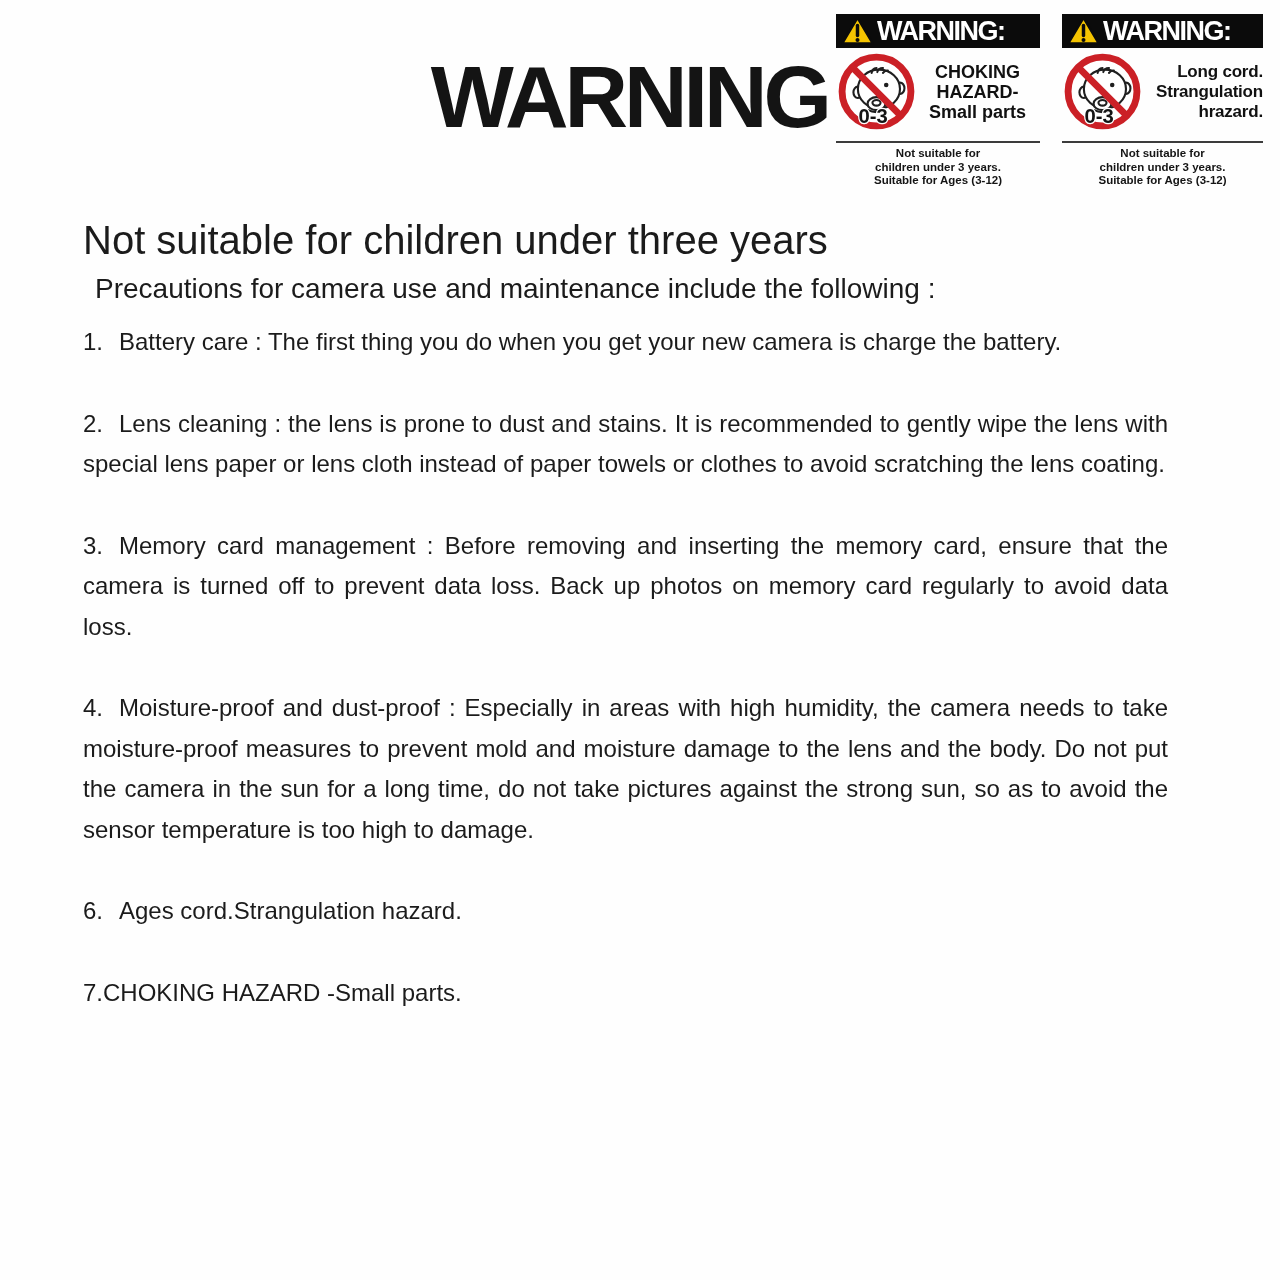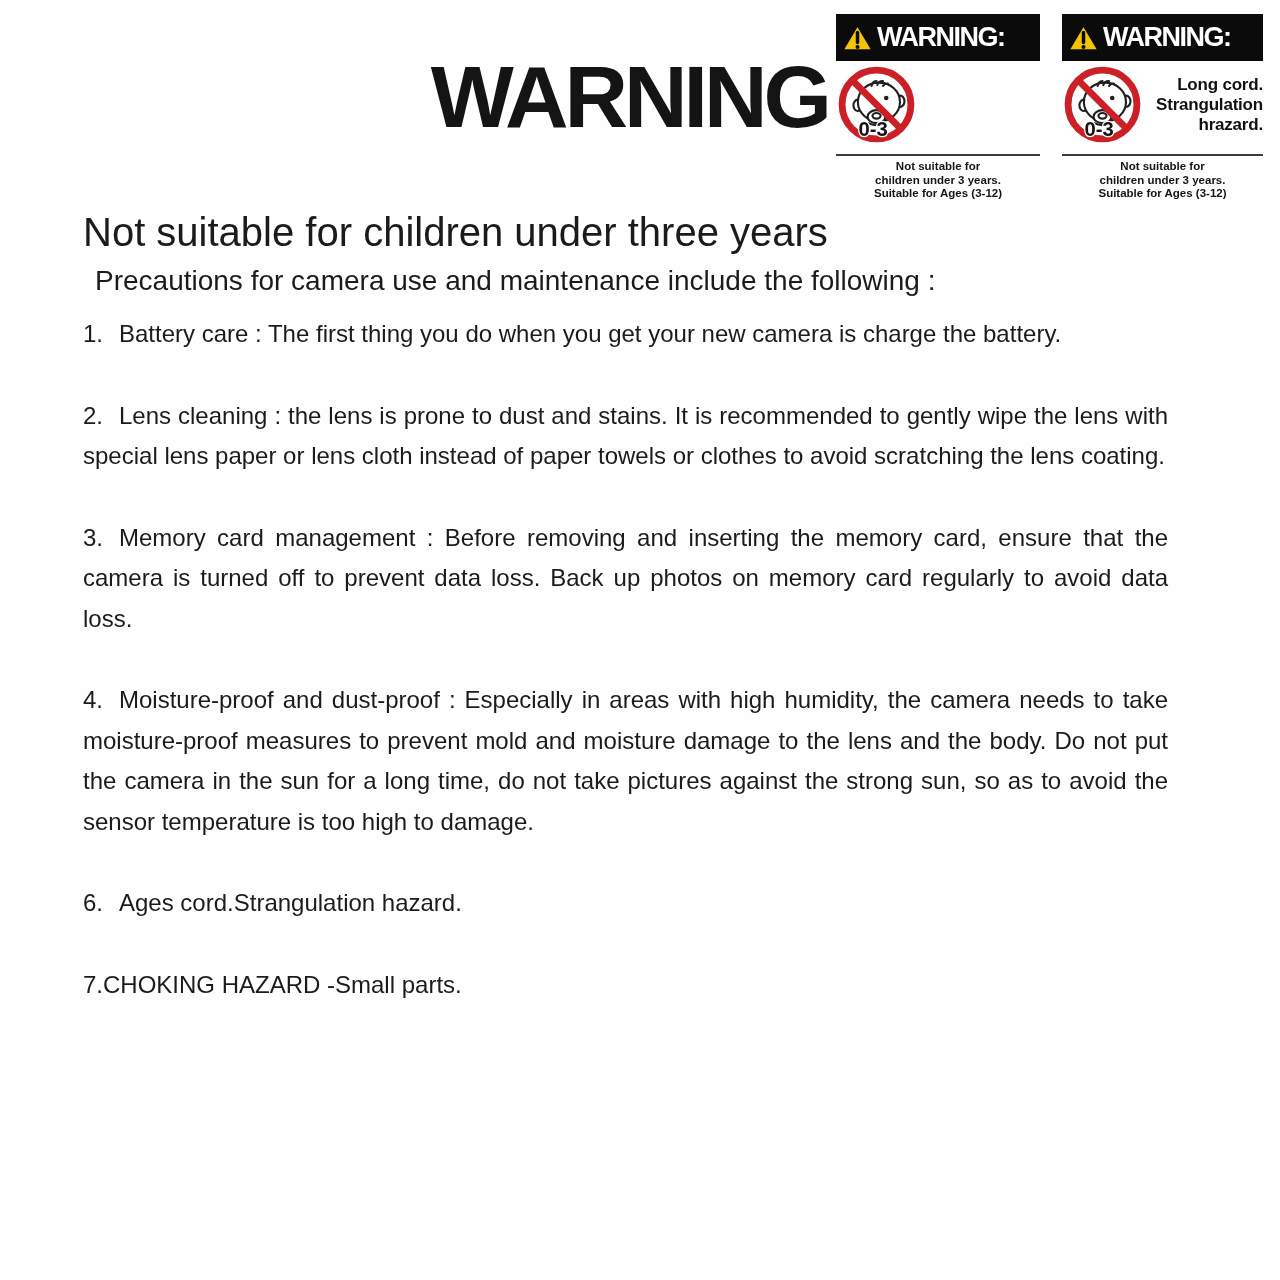--- a/index.html
+++ b/index.html
@@ -17,21 +17,21 @@
   .big-title {
     position:absolute; top:46px; right:452px;
     font-size:88px; font-weight:700; letter-spacing:-4px;
     color:#141414; white-space:nowrap;
   }
   .badge { position:absolute; top:14px; }
   .badge-1 { left:836px; width:204px; }
   .badge-2 { left:1062px; width:201px; }
 
   .badge-bar {
-    background:var(--bar-black,#0b0b0b); height:47px;
+    background:var(--bar-black,#0b0b0b); height:34px;
     display:flex; align-items:center; padding-left:5px;
   }
   .badge-bar svg { width:33px; height:30px; flex:none; }
   .badge-bar-text {
     color:#ffffff; font-weight:700; font-size:27px;
     letter-spacing:-1.5px; margin-left:3px; white-space:nowrap;
   }
 
   .badge-body { display:flex; align-items:center; margin-top:3px; }
   .icon-nochild { width:81px; height:81px; flex:none; }
@@ -42,21 +42,21 @@
 
   .badge-sep { border-top:2px solid #3c3c3c; margin-top:9px; }
   .badge-footer {
     margin-top:4px; text-align:center; font-weight:700;
     font-size:11.5px; line-height:13.5px; color:#151515;
   }
   .badge-footer span { display:block; }
 
   
   main { padding:0 112px 0 83px; }
-  .heading { font-size:40px; font-weight:400; color:#1b1b1b; margin:12px 0 10px; letter-spacing:0; }
+  .heading { font-size:40px; font-weight:400; color:#1b1b1b; margin:20px 0 10px; letter-spacing:0; }
   .intro { font-size:28px; margin:0 12px 17px; }
   .item {
     font-size:24px; line-height:40.5px;
     text-align:justify; margin-bottom:41px; color:#1b1b1b;
   }
   .item .num { display:inline-block; min-width:36px; }
   .item-6 { margin-top:13px; }
   .item-7 { margin-top:18px; }
   .item-7 .num { min-width:0; }
 </style>
@@ -90,20 +90,25 @@
           <path d="M40 73 a14 8 0 0 0 20 0" fill="none"></path>
         </g>
         <circle cx="44" cy="45" r="2.8" fill="#1f1f1f"></circle>
         <circle cx="62" cy="42" r="2.8" fill="#1f1f1f"></circle>
         <g style="stroke:var(--accent-red,#cb2026)" stroke-width="8.5" fill="none">
           <circle cx="50" cy="50" r="42.5"></circle>
           <line x1="20.5" y1="20.5" x2="79.5" y2="79.5"></line>
         </g>
         <text x="46" y="89" text-anchor="middle" font-size="25" font-weight="bold" fill="#141414" style="paint-order:stroke; stroke:#ffffff; stroke-width:3px; font-family:'Liberation Sans',sans-serif;">0-3</text>
       </svg>
+      <div class="hazard">
+        <span>CHOKING</span>
+        <span>HAZARD-</span>
+        <span>Small parts</span>
+      </div>
     </div>
     <div class="badge-sep"></div>
     <div class="badge-footer">
       <span>Not suitable for</span>
       <span>children under 3 years.</span>
       <span>Suitable for Ages (3-12)</span>
     </div>
   </div>
 
   <div class="badge badge-2">

